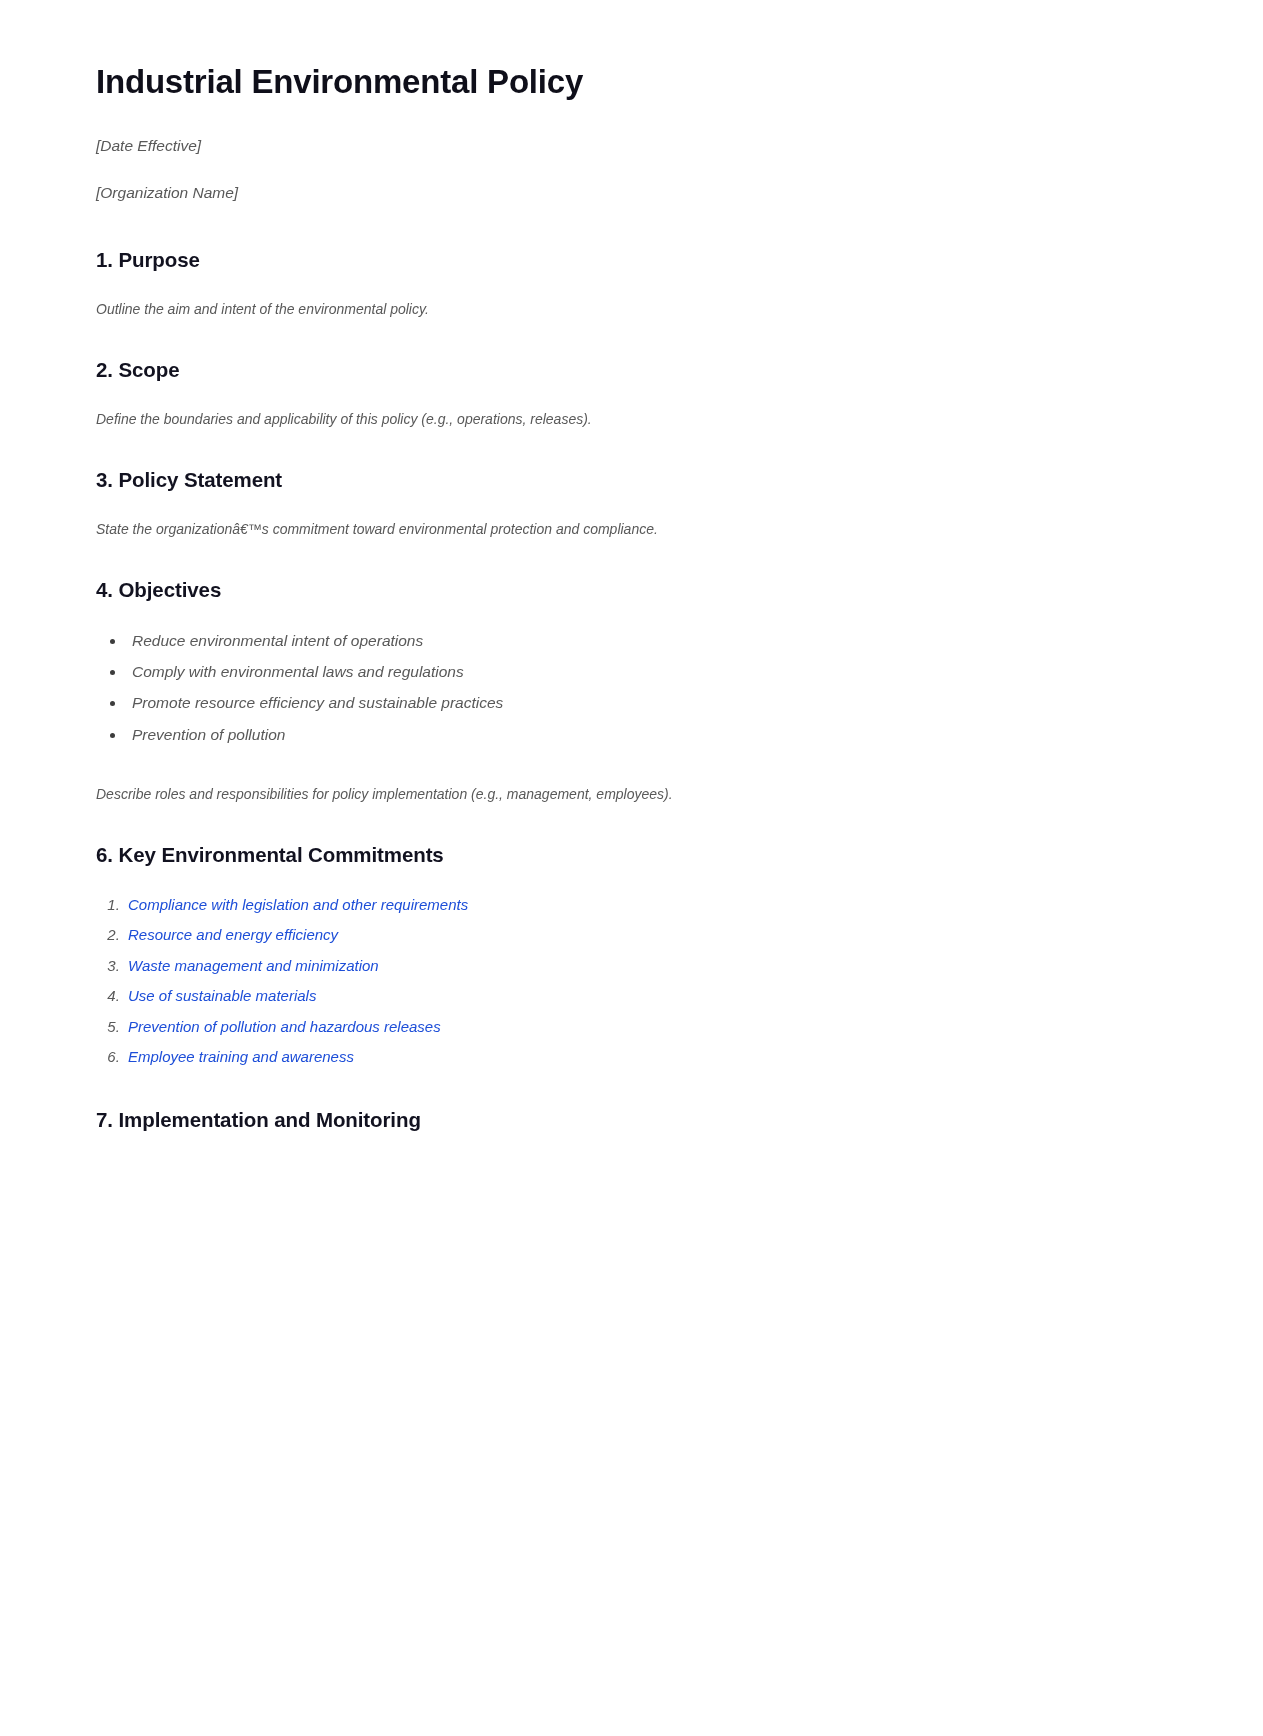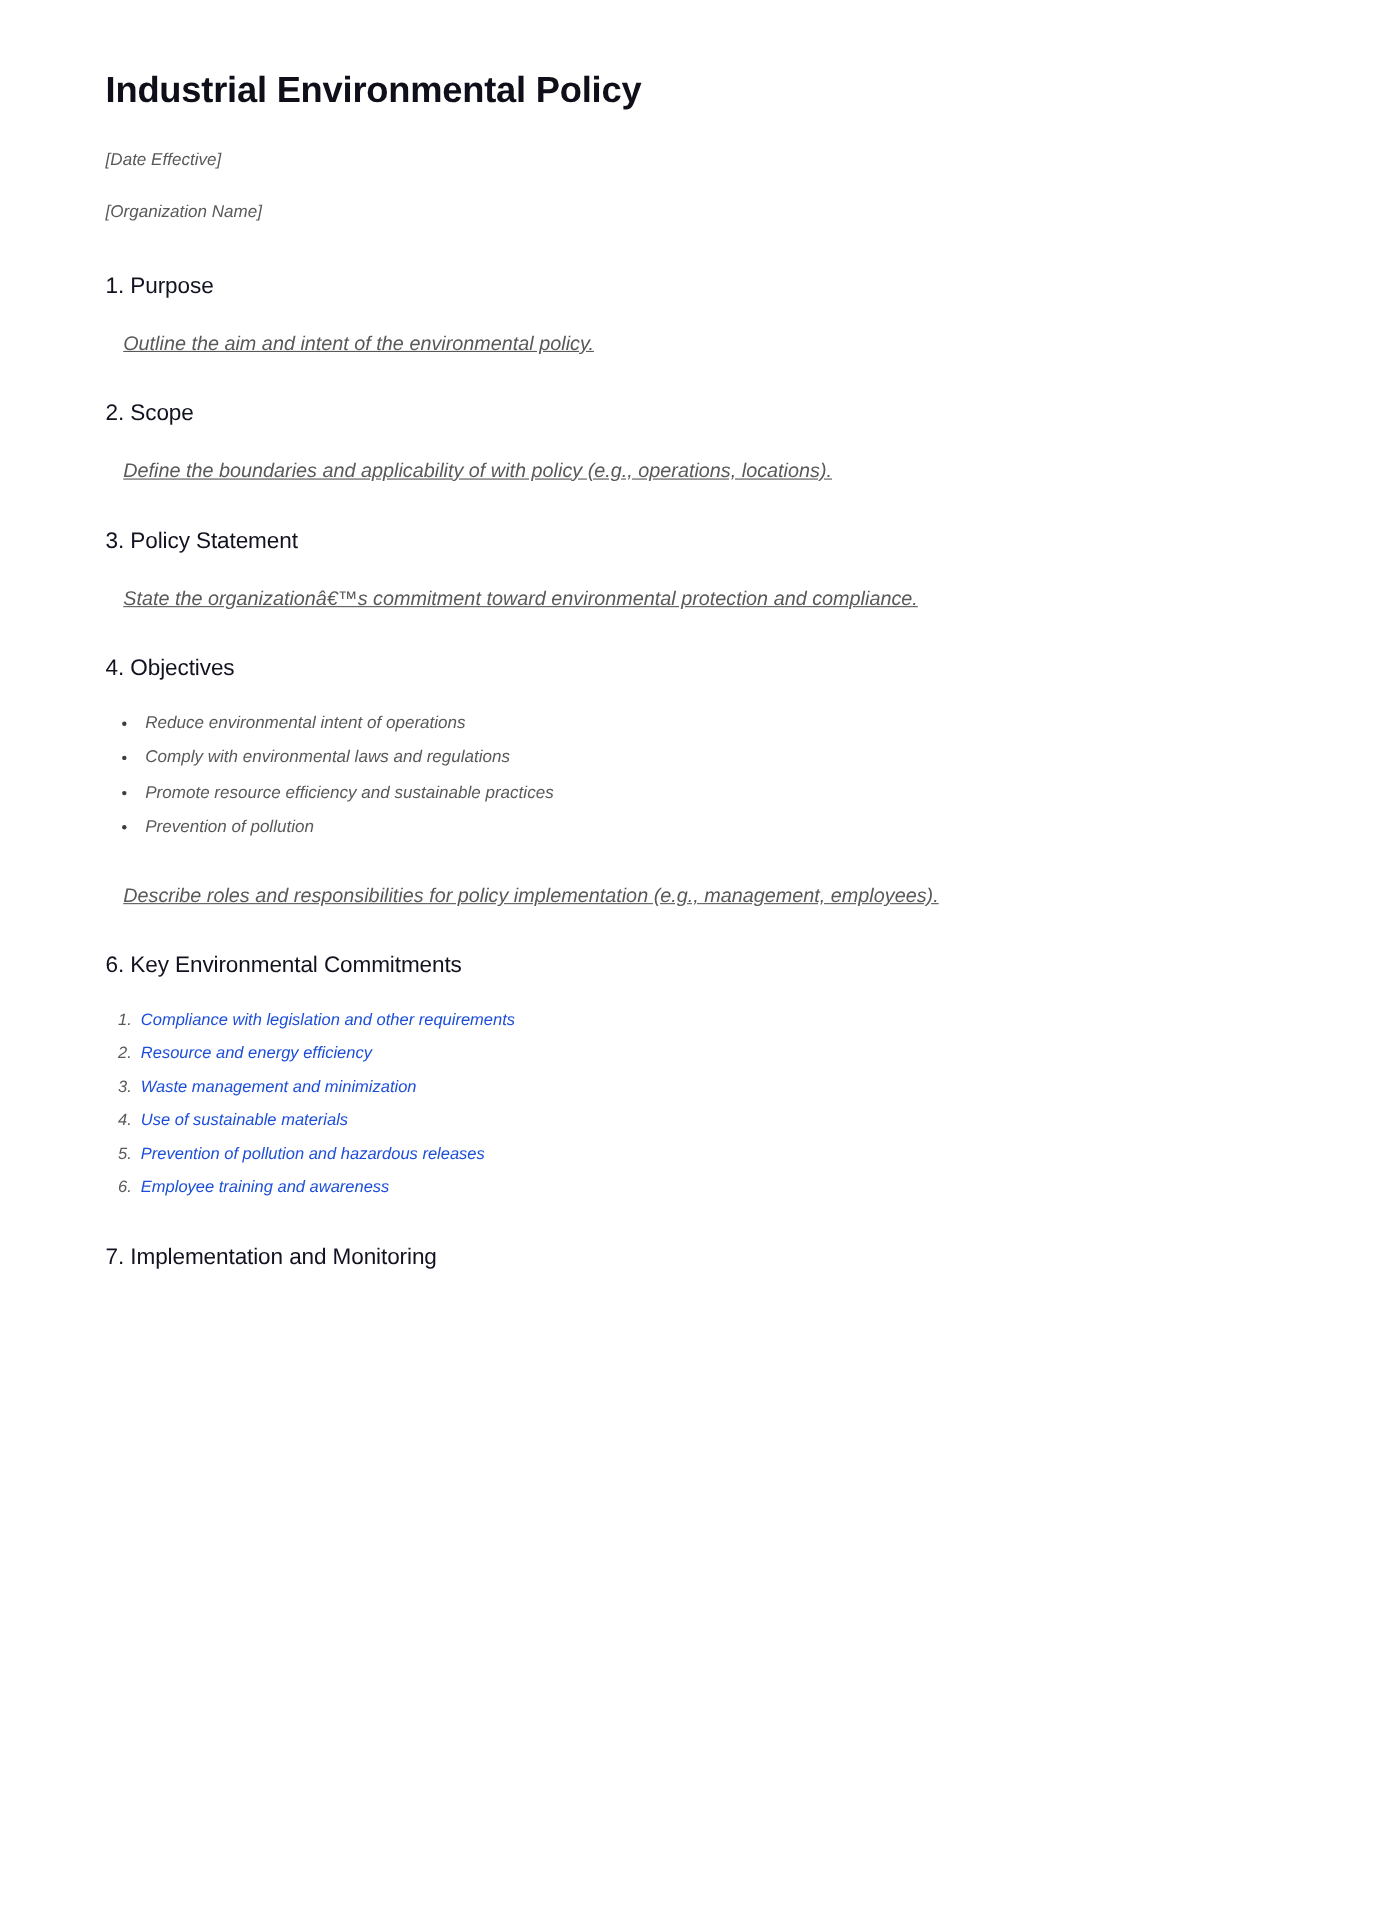--- a/index.html
+++ b/index.html
@@ -45,33 +45,32 @@
     font-style: italic;
     color: #595959;
     margin: 0 0 26px 0;
     line-height: 1.35;
   }
   .section {
     margin-top: 38px;
   }
   .section-heading {
     font-size: 20.5px;
-    font-weight: normal;
+    font-weight: bold;
     color: #121220;
     margin: 16px 0 26px 0;
     line-height: 1.25;
     letter-spacing: -0.1px;
   }
   .section-body {
-    font-size: 18px;
+    font-size: 14px;
     font-style: italic;
     color: #595959;
-    margin: 16px;
+    margin: 0;
     line-height: 1.45;
-    text-decoration: underline;
   }
   ul.bullet-list {
     margin: 0;
     padding: 0 0 0 30px;
     list-style-type: disc;
   }
   ul.bullet-list li {
     font-size: 15.5px;
     font-style: italic;
     color: #595959;
@@ -115,21 +114,21 @@
 
       <p class="meta-line">[Organization Name]</p>
 
       <div class="section spacer-top-purpose">
         <h2 class="section-heading">1. Purpose</h2>
         <p class="section-body">Outline the aim and intent of the environmental policy.</p>
       </div>
 
       <div class="section">
         <h2 class="section-heading">2. Scope</h2>
-        <p class="section-body">Define the boundaries and applicability of with policy (e.g., operations, locations).</p>
+        <p class="section-body">Define the boundaries and applicability of this policy (e.g., operations, releases).</p>
       </div>
 
       <div class="section">
         <h2 class="section-heading">3. Policy Statement</h2>
         <p class="section-body">State the organizationâ€™s commitment toward environmental protection and compliance.</p>
       </div>
 
       <div class="section">
         <h2 class="section-heading">4. Objectives</h2>
         <ul class="bullet-list">

